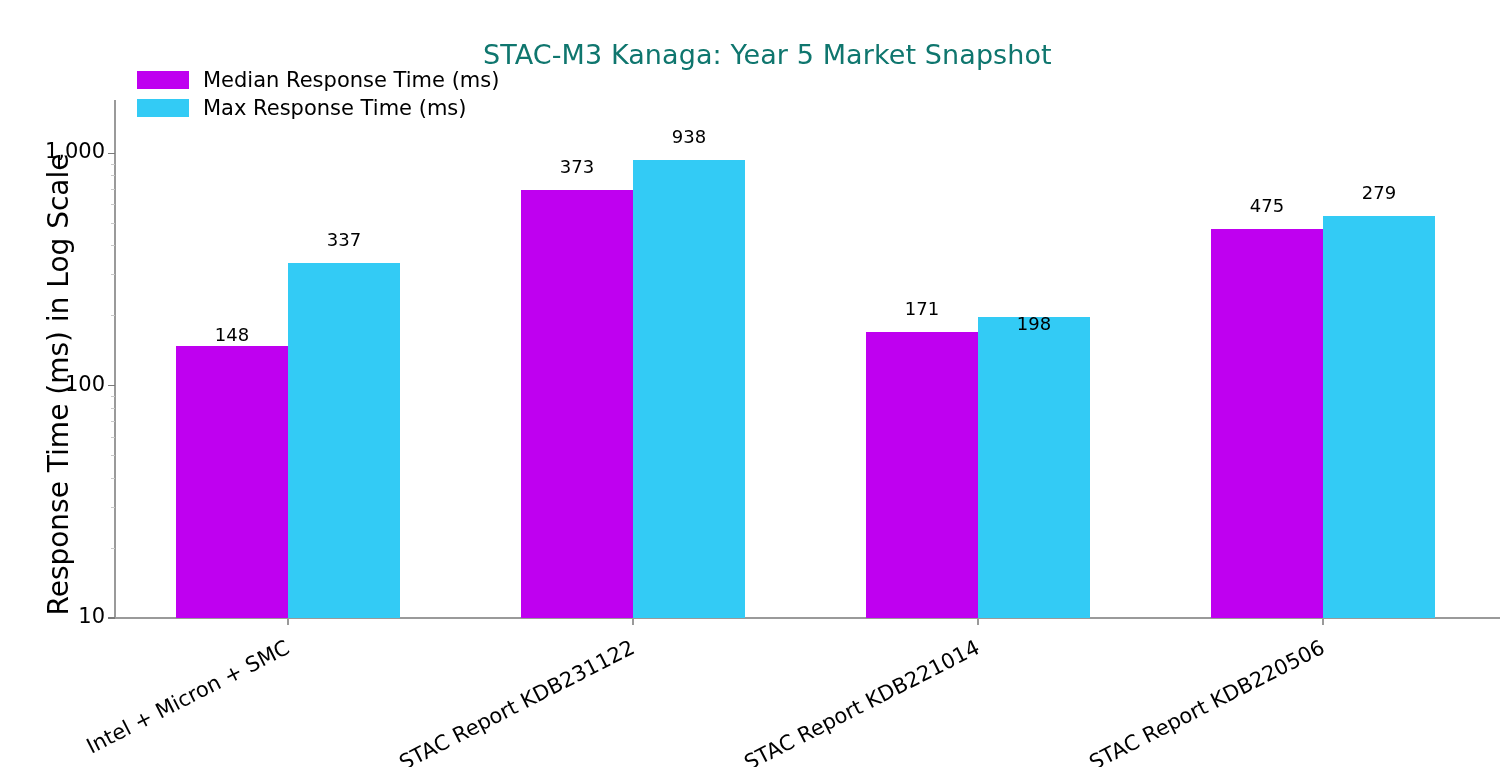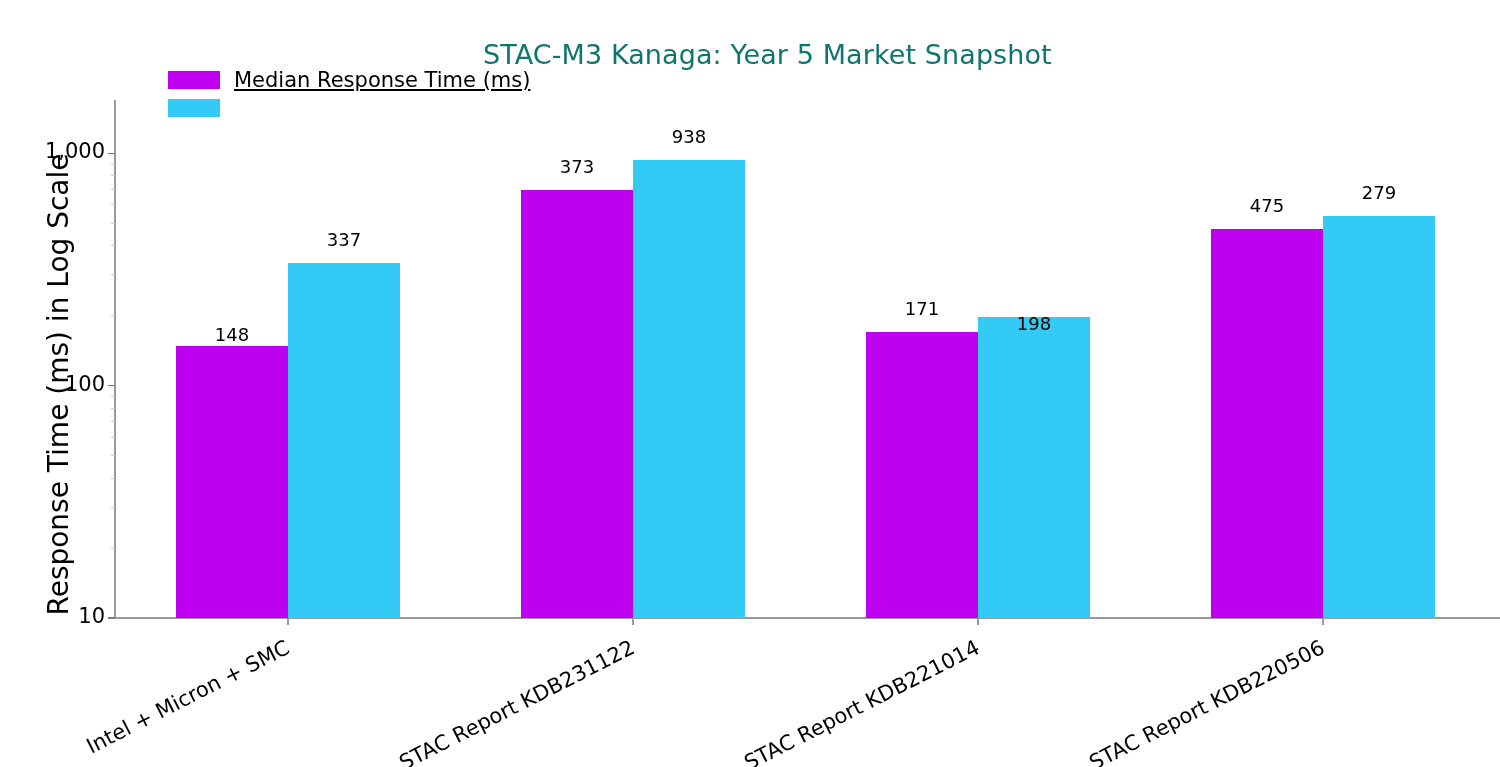--- a/index.html
+++ b/index.html
@@ -121,23 +121,22 @@
     color: #000;
     white-space: nowrap;
     transform: rotate(-27deg);
     transform-origin: 100% 50%;
     text-align: right;
   }
 
   
   .legend {
     position: absolute;
-    left: 168px;
+    left: 137px;
     top: 66px;
-    text-decoration: underline;
   }
   .legend-row {
     display: flex;
     align-items: center;
     height: 28px;
   }
   .legend-swatch {
     width: 52px;
     height: 18px;
     margin-right: 14px;
@@ -224,16 +223,17 @@
       <div class="xtick-label" style="left: 703px; width: 620px; top: 634px;">STAC Report KDB220506</div>
     </div>
 
   <div class="legend">
     <div class="legend-row">
       <span class="legend-swatch" id="sw0" style="background: rgb(191, 0, 240);"></span>
       <span class="legend-text">Median Response Time (ms)</span>
     </div>
     <div class="legend-row">
       <span class="legend-swatch" id="sw1" style="background: rgb(51, 203, 245);"></span>
+      <span class="legend-text">Max Response Time (ms)</span>
     </div>
   </div>
 
 </div>
 
 </body></html>

